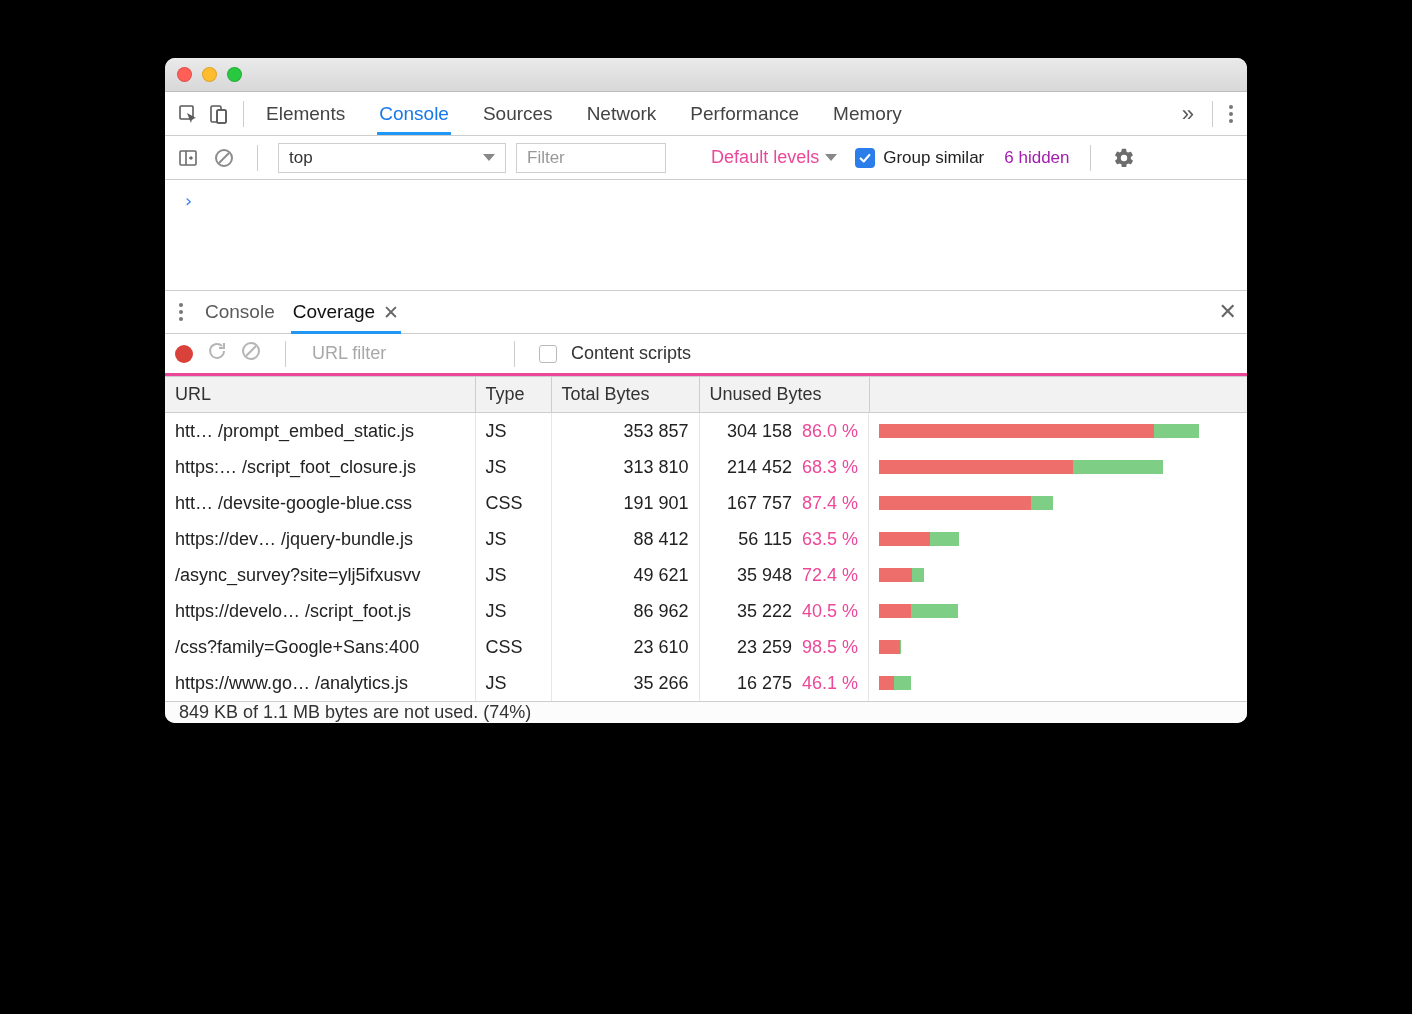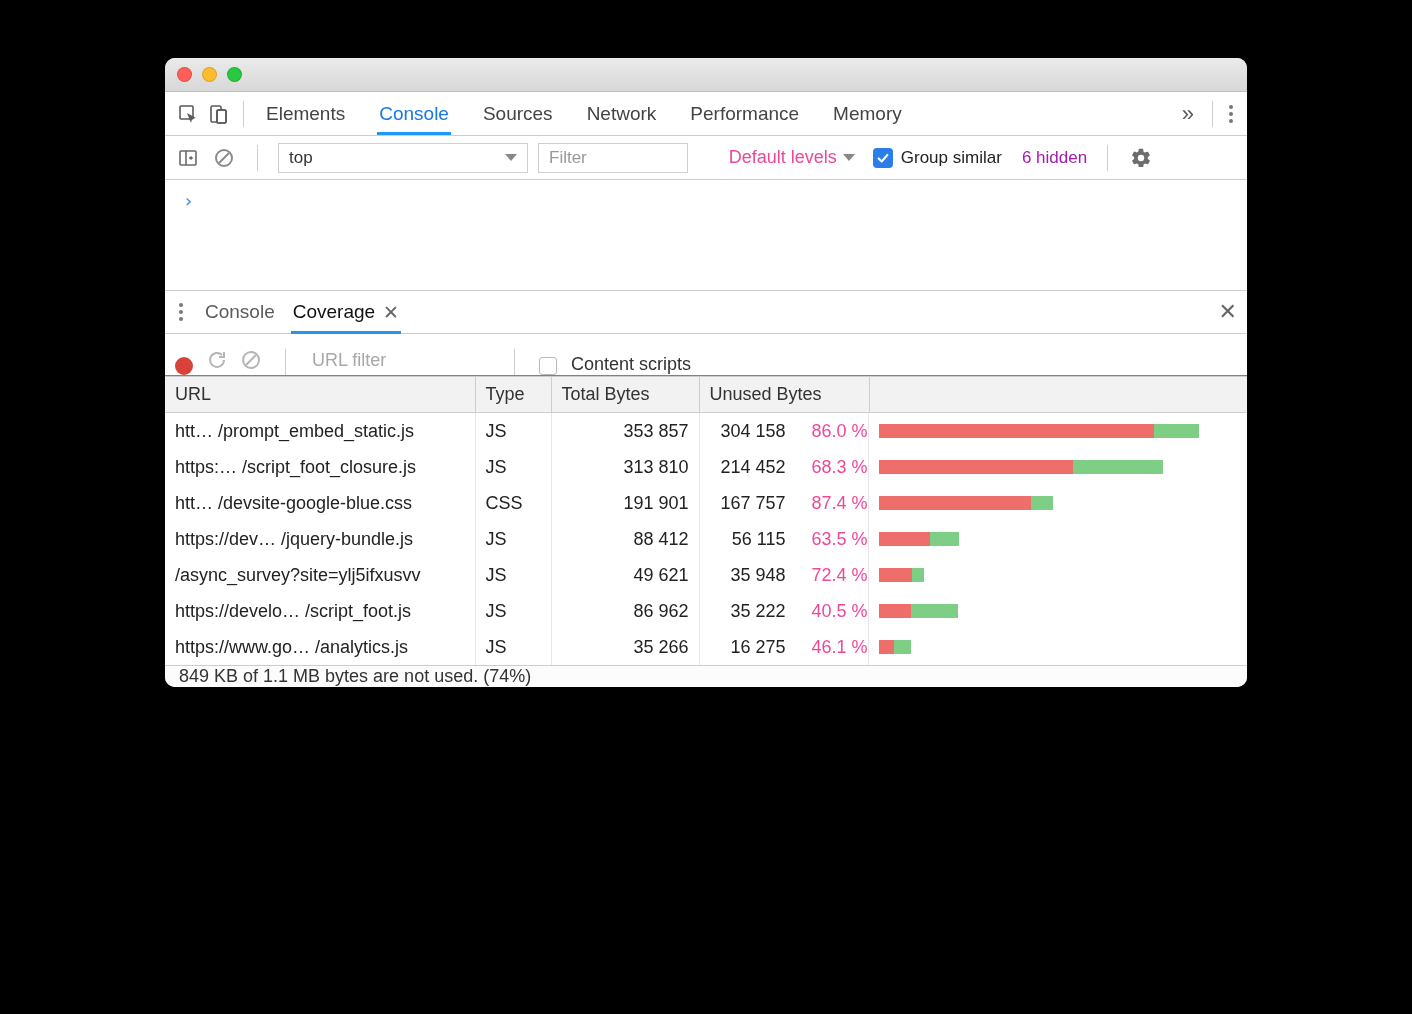--- a/index.html
+++ b/index.html
@@ -78,21 +78,21 @@
     align-items: center;
     padding: 0 10px;
     gap: 10px;
   }
   .subbar .icon {
     width: 26px; height: 26px; display: flex; align-items: center; justify-content: center;
     color: #6b6b6b;
   }
   .context-select {
     display: flex; align-items: center; justify-content: space-between;
-    width: 250px; height: 30px;
+    width: 228px; height: 30px;
     border: 1px solid #cfcfcf;
     background: #fff;
     padding: 0 10px;
     font-size: 17px;
     color: #333;
   }
   .caret-down {
     width: 0; height: 0;
     border-left: 6px solid transparent;
     border-right: 6px solid transparent;
@@ -134,22 +134,22 @@
   .drawer-tab.active { color: #111; }
   .drawer-tab.active::after {
     content: ""; position: absolute; left: -2px; right: -2px; bottom: -1px;
     height: 3px; background: #2196f3;
   }
   .drawer-close { margin-left: auto; color: #666; font-size: 22px; }
 
   
   .cov-bar {
     height: 42px;
-    display: flex; align-items: flex-end;
-    border-bottom: 1px solid #ec4899;
+    display: flex; align-items: center;
+    border-bottom: 3px solid #ec4899;
     padding: 0 10px;
     gap: 14px;
   }
   .rec { width: 18px; height: 18px; border-radius: 50%; background: #d9423a; }
   .cov-bar .icon-gray { color: #b5b5b5; }
   .url-filter {
     border: none; outline: none;
     font-size: 18px; color: #333;
     width: 180px;
     padding: 4px 2px;
@@ -184,21 +184,21 @@
     overflow: hidden;
     text-overflow: ellipsis;
   }
   .cov-table tbody td:last-child { border-right: none; }
   .col-url { width: 310px; }
   .col-type { width: 76px; }
   .col-total { width: 148px; text-align: right; }
   .col-unused { width: 170px; }
   .col-bar { }
   td.num { text-align: right; font-variant-numeric: tabular-nums; }
-  td.unused { display: flex; align-items: center; gap: 26px; padding-right: 6px; }
+  td.unused { display: flex; align-items: center; gap: 10px; padding-right: 6px; justify-content: flex-end; }
   td.unused .val { flex: 0 0 auto; min-width: 76px; text-align: right; font-variant-numeric: tabular-nums; }
   td.unused .pct { color: #ec4899; font-variant-numeric: tabular-nums; }
   .bar-wrap { display: flex; height: 14px; }
   .bar-red { background: #ee6e6c; height: 100%; }
   .bar-green { background: #7ece86; height: 100%; }
 
   
   .footer {
     border-top: 1px solid #cdcdcd;
     background: #fcfcfc;
@@ -438,20 +438,35 @@
             <span class="pct">40.5 %</span>
           </td>
           <td>
             <div class="bar-wrap">
               <div class="bar-red" style="width: 31.8px;"></div>
               <div class="bar-green" style="width: 46.8px;"></div>
             </div>
           </td>
         </tr>
         <tr>
+          <td>/css?family=Google+Sans:400</td>
+          <td>CSS</td>
+          <td class="num">23 610</td>
+          <td class="unused">
+            <span class="val">23 259</span>
+            <span class="pct">98.5 %</span>
+          </td>
+          <td>
+            <div class="bar-wrap">
+              <div class="bar-red" style="width: 21px;"></div>
+              <div class="bar-green" style="width: 0.3px;"></div>
+            </div>
+          </td>
+        </tr>
+        <tr>
           <td>https://www.go… /analytics.js</td>
           <td>JS</td>
           <td class="num">35 266</td>
           <td class="unused">
             <span class="val">16 275</span>
             <span class="pct">46.1 %</span>
           </td>
           <td>
             <div class="bar-wrap">
               <div class="bar-red" style="width: 14.7px;"></div>

